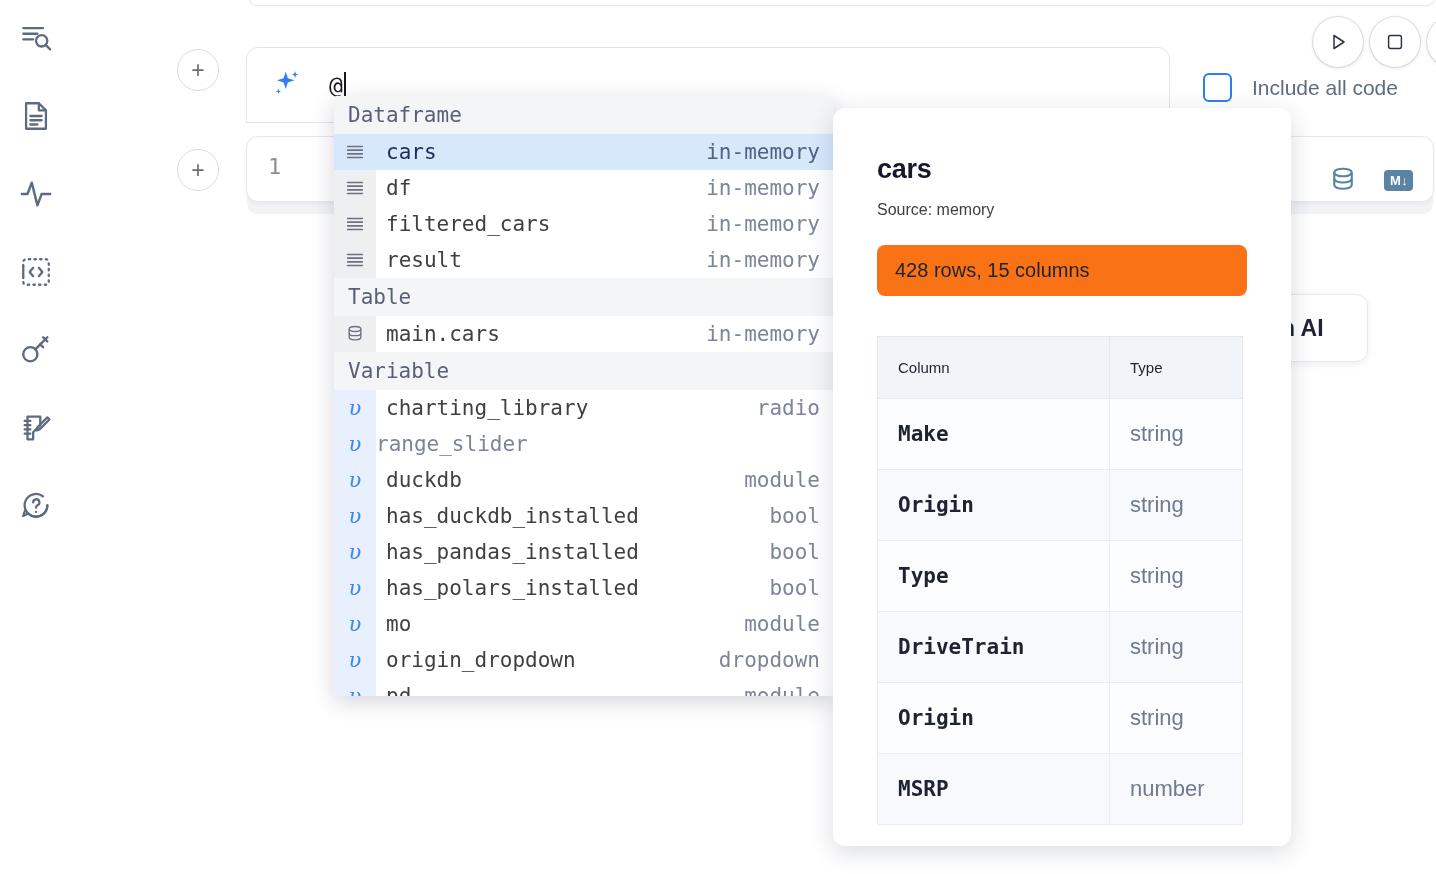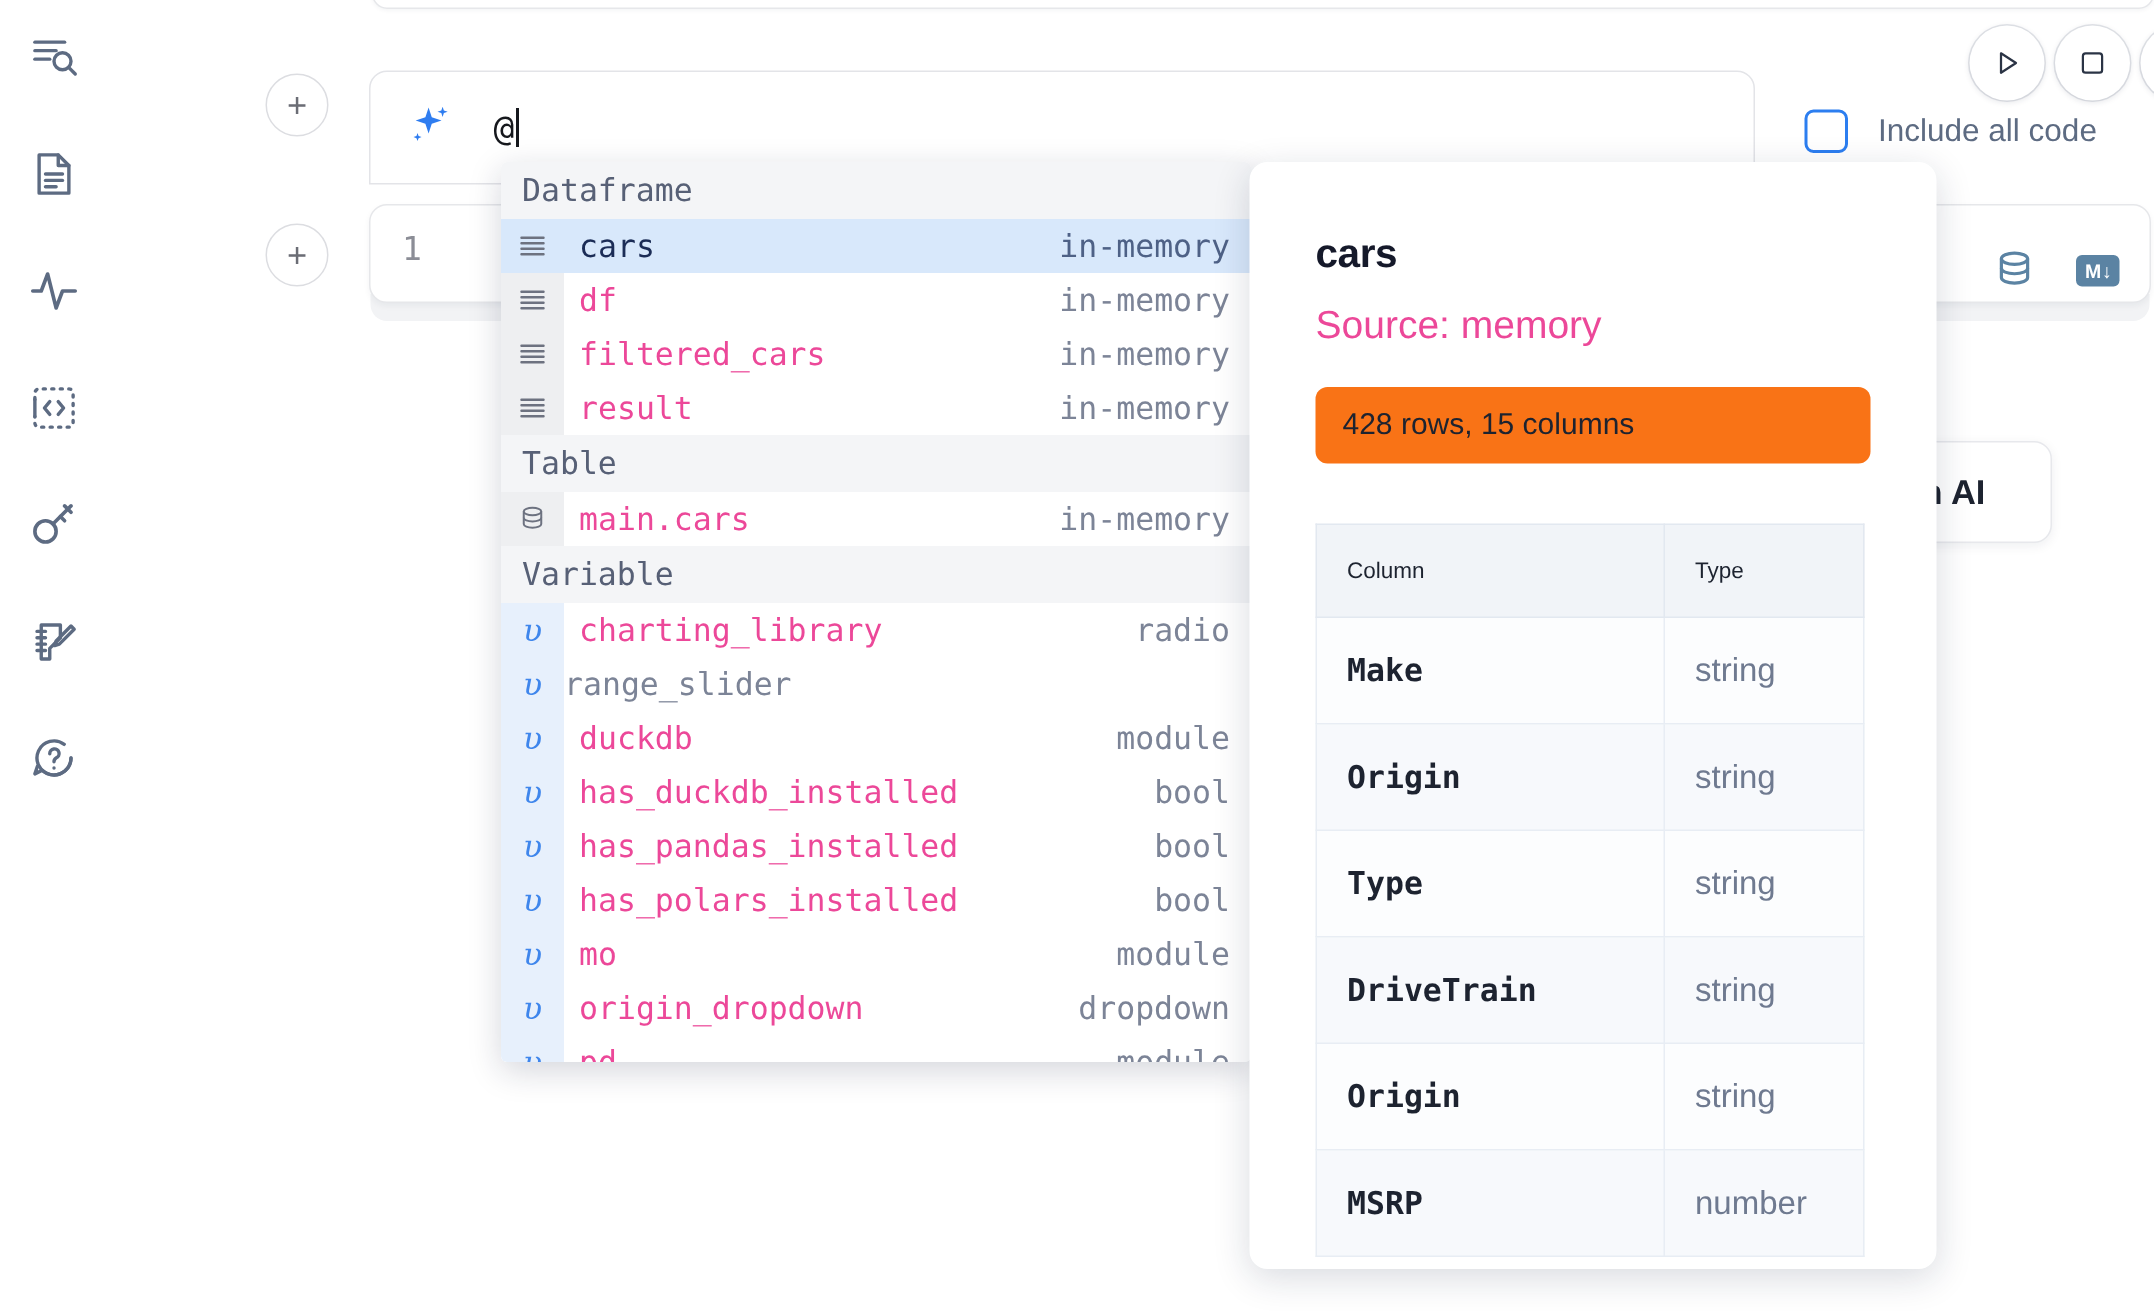--- a/index.html
+++ b/index.html
@@ -110,21 +110,21 @@
     position: absolute; left: 1268px; top: 294px; width: 100px; height: 68px;
     background: #ffffff; border: 1px solid #e7e8ec; border-radius: 12px;
     box-shadow: 0 2px 8px rgba(20,30,60,0.07);
     display: flex; align-items: center; justify-content: flex-start;
     padding-left: 12px; font-size: 23px; font-weight: bold; color: #1d2330;
     overflow: hidden; cursor: pointer;
   }
 
   
   .dropdown {
-    position: absolute; left: 334px; top: 108px; width: 500px; height: 600px;
+    position: absolute; left: 334px; top: 96px; width: 500px; height: 600px;
     background: #ffffff; border-radius: 4px;
     box-shadow: 0 6px 22px rgba(20,30,60,0.18);
     overflow: hidden; z-index: 30;
   }
   .dd-section {
     height: 38px; display: flex; align-items: center; padding-left: 14px;
     background: #f4f5f7; color: #576076;
     font-family: "DejaVu Sans Mono", monospace; font-size: 21px;
   }
   .dd-item {
@@ -135,37 +135,37 @@
   .dd-ico {
     width: 42px; height: 36px; flex: 0 0 auto;
     display: flex; align-items: center; justify-content: center;
     background: #eeeff1;
   }
   .dd-item.var .dd-ico { background: #e7f0fc; color: #3f86ec; }
   .dd-item.var .dd-ico .ups {
     font-family: "DejaVu Serif", serif; font-style: italic;
     font-size: 21px; color: #3f86ec;
   }
-  .dd-name { flex: 1 1 auto; padding-left: 10px; color: #ec4899; white-space: nowrap; }
+  .dd-name { flex: 1 1 auto; padding-left: 10px; color: #404040; white-space: nowrap; }
   .dd-type { color: #7c8497; padding-right: 14px; white-space: nowrap; }
   .dd-item.selected { background: #d8e8fb; }
   .dd-item.selected .dd-ico { background: #d8e8fb; }
   .dd-item.selected .dd-name { color: #1b2c56; }
   .dd-item.selected .dd-type { color: #4e6186; }
 
   
   .preview {
     position: absolute; left: 833px; top: 108px; width: 458px; height: 738px;
     background: #ffffff; border-radius: 12px;
     box-shadow: 0 6px 24px rgba(20,30,60,0.16);
     overflow: hidden; z-index: 40;
   }
   .pv-inner { padding: 46px 44px 0 44px; }
   .pv-title { font-size: 27px; font-weight: bold; color: #15192a; letter-spacing: -.3px; }
-  .pv-source { margin-top: 16px; font-size: 26px; color: #ec4899; }
+  .pv-source { margin-top: 16px; font-size: 16px; color: #404040; }
   .pv-shape {
     margin-top: 26px; background: #f97316; border-radius: 8px;
     padding: 14px 18px; font-size: 20px; color: #1d2330;
   }
   .pv-table { margin-top: 40px; width: 366px; border-collapse: collapse; }
   .pv-table th {
     text-align: left; background: #f1f4f8; color: #1d2330;
     font-weight: normal; font-size: 15px;
     padding: 22px 0 22px 20px; border: 1px solid #e2e8f0;
   }

